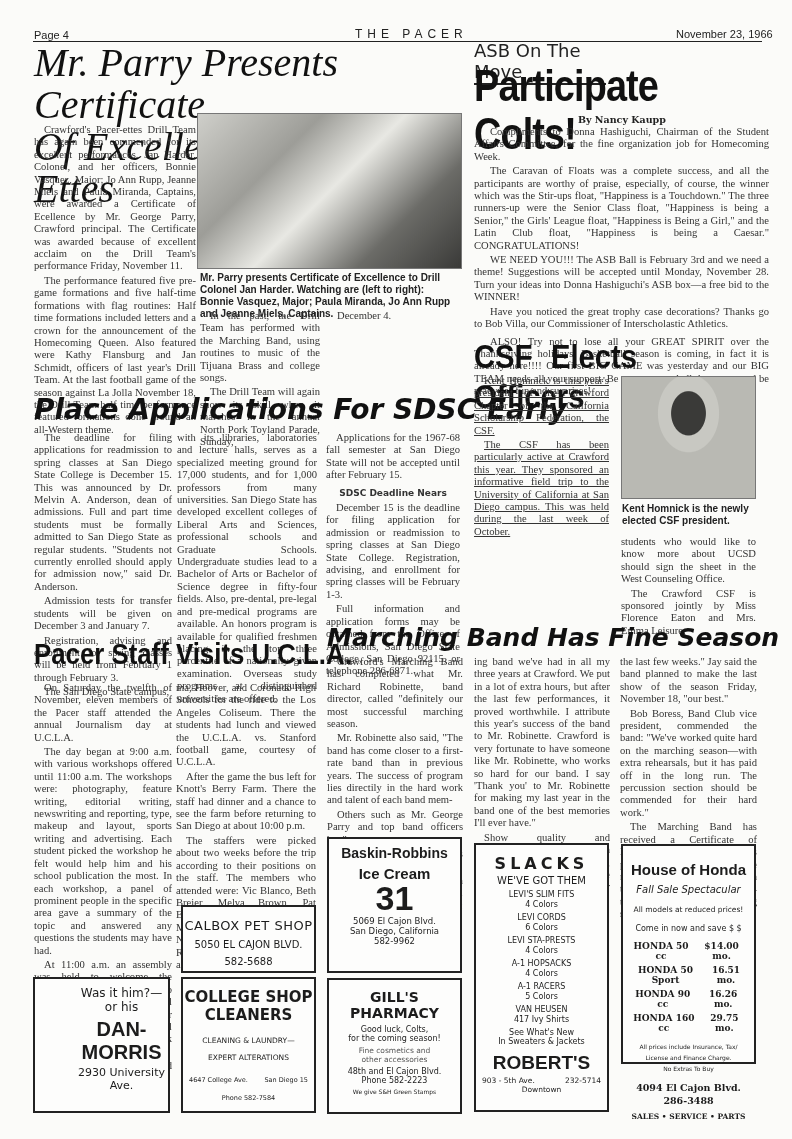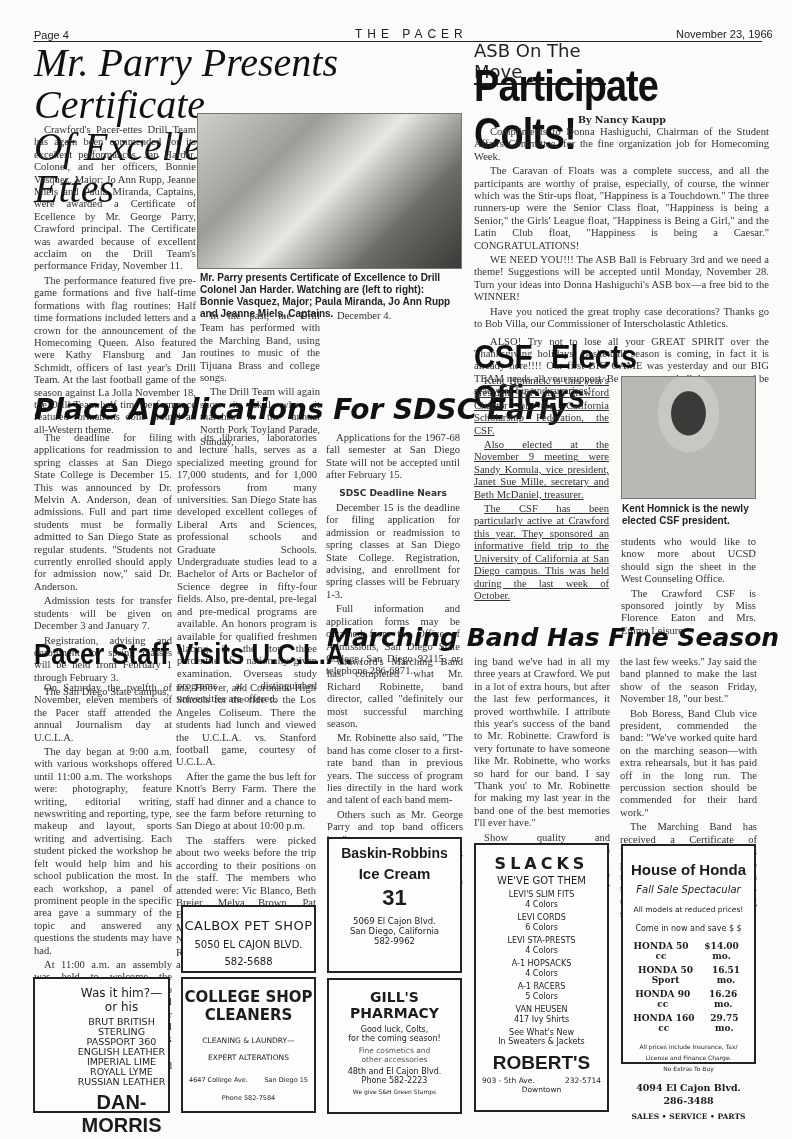--- a/index.html
+++ b/index.html
@@ -79,21 +79,20 @@
 <div class="abs body-text" style="left:326px;top:432px;width:134px;">
   <p>Applications for the 1967-68 fall semester at San Diego State will not be accepted until after February 15.</p>
   <div style="text-align:center;font-family:'DejaVu Sans',sans-serif;font-weight:bold;font-size:9px;margin:5px 0 3px;">SDSC Deadline Nears</div>
   <p>December 15 is the deadline for filing application for admission or readmission to spring classes at San Diego State College. Registration, advising, and enrollment for spring classes will be February 1-3.</p>
   <p>Full information and application forms may be obtained from the Office of Admissions, San Diego State College, San Diego 92115, or telephone 286-6871.</p>
 </div>
 
 <div class="abs condensed" style="left:474px;top:336px;font-size:34px;line-height:40px;color:#111;transform:scaleX(0.86);word-spacing:12px;">CSF Elects Officers</div>
 <div class="abs body-text" style="left:474px;top:375px;width:135px;text-decoration:underline;">
   <p>Kent Homnick is this year's president of the Crawford Chapter of the California Scholarship Federation, the CSF.</p>
-  <p>Also elected at the November 9 meeting were Sandy Komula, vice president, Janet Sue Mille, secretary and Beth McDaniel, treasurer.</p>
   <p>The CSF has been particularly active at Crawford this year. They sponsored an informative field trip to the University of California at San Diego campus. This was held during the last week of October.</p>
 </div>
 <div class="abs photo portrait" style="left:621px;top:376px;width:135px;height:123px;"></div>
 <div class="abs caption" style="left:622px;top:503px;width:135px;">Kent Homnick is the newly elected CSF president.</div>
 <div class="abs body-text" style="left:621px;top:536px;width:135px;">
   <p style="text-indent:0;">students who would like to know more about UCSD should sign the sheet in the West Counseling Office.</p>
   <p>The Crawford CSF is sponsored jointly by Miss Florence Eaton and Mrs. Emma Leisure.</p>
 </div>
 
 <div class="abs condensed" style="left:34px;top:637px;font-size:30px;line-height:34px;color:#111;transform:scaleX(0.86);">Pacer Staff Visits U.C.L.A.</div>
@@ -128,48 +127,40 @@
 </div>
 
 <div class="ad" style="left:181px;top:905px;width:135px;height:68px;padding-top:11px;">
   <span class="line" style="font-size:13px;letter-spacing:0.5px;">CALBOX PET SHOP</span>
   <span class="line" style="font-size:10px;margin-top:6px;">5050 EL CAJON BLVD.</span>
   <span class="line" style="font-size:10px;margin-top:6px;">582-5688</span>
 </div>
 
 <div class="ad" style="left:33px;top:977px;width:137px;height:136px;padding-top:7px;padding-left:40px;">
   <span class="line" style="font-size:12px;">Was it him?—or his</span>
-  <div style="font-size:9.5px;line-height:10px;margin-top:3px;">
-    <span class="line">BRUT BRITISH STERLING</span>
-    <span class="line">PASSPORT 360</span>
-    <span class="line">ENGLISH LEATHER</span>
-    <span class="line">IMPERIAL LIME</span>
-    <span class="line">ROYALL LYME</span>
-    <span class="line">RUSSIAN LEATHER</span>
-  </div>
   <span class="line big" style="font-family:'Liberation Sans',sans-serif;font-size:20px;margin-top:4px;">DAN-MORRIS</span>
   <span class="line" style="font-size:11px;margin-top:2px;">2930 University Ave.</span>
 </div>
 
 <div class="ad" style="left:181px;top:977px;width:135px;height:136px;padding-top:9px;">
   <span class="line big" style="font-size:15px;line-height:18px;">COLLEGE SHOP</span>
   <span class="line big" style="font-size:15px;line-height:18px;">CLEANERS</span>
   <span class="line" style="font-size:7.5px;margin-top:12px;">CLEANING &amp; LAUNDRY—</span>
   <span class="line" style="font-size:7.5px;margin-top:8px;">EXPERT ALTERATIONS</span>
   <div style="display:flex;justify-content:space-between;font-size:6.5px;padding:0 6px;margin-top:14px;">
     <span>4647 College Ave.</span>
     <span>San Diego 15</span>
   </div>
   <span class="line" style="font-size:6.5px;margin-top:10px;">Phone 582-7584</span>
 </div>
 
 <div class="ad" style="left:327px;top:837px;width:135px;height:136px;padding-top:6px;">
   <span class="line big" style="font-family:'Liberation Sans',sans-serif;font-size:14px;">Baskin-Robbins</span>
   <span class="line big" style="font-family:'Liberation Sans',sans-serif;font-size:15px;margin-top:4px;">Ice Cream</span>
-  <span class="line big" style="font-family:'Liberation Sans',sans-serif;font-size:22px;line-height:32px;">31</span>
+  <span class="line big" style="font-family:'Liberation Sans',sans-serif;font-size:34px;line-height:32px;">31</span>
   <span class="line" style="font-size:8.5px;margin-top:2px;">5069 El Cajon Blvd.</span>
   <span class="line" style="font-size:8.5px;">San Diego, California</span>
   <span class="line" style="font-size:8.5px;">582-9962</span>
 </div>
 
 <div class="ad" style="left:327px;top:978px;width:135px;height:136px;padding-top:9px;">
   <span class="line big" style="font-size:14px;line-height:16px;">GILL'S</span>
   <span class="line big" style="font-size:14px;line-height:16px;">PHARMACY</span>
   <span class="line" style="font-size:8px;margin-top:4px;">Good luck, Colts,</span>
   <span class="line" style="font-size:8px;">for the coming season!</span>

